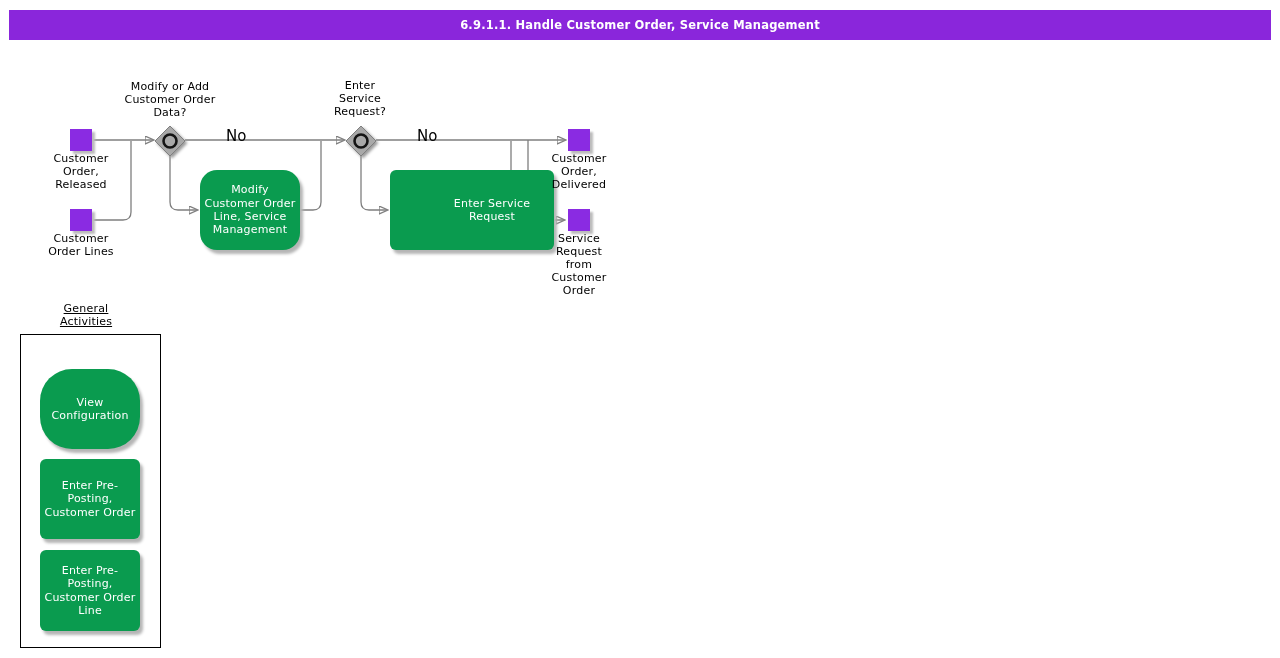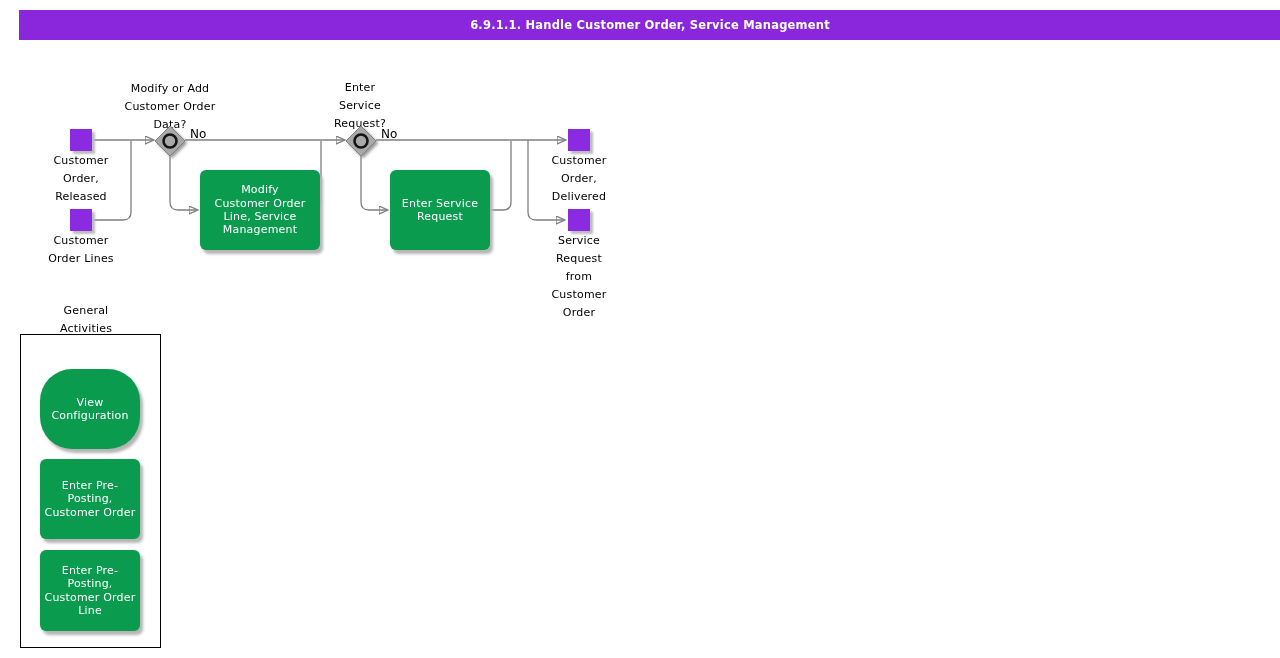--- a/index.html
+++ b/index.html
@@ -22,49 +22,49 @@
     left: 9px; top: 10px;
     width: 1262px; height: 30px;
     background: #8a26db;
     color: #ffffff;
     font-size: 11.5px;
     font-weight: bold;
     display: flex;
     align-items: center;
     justify-content: center;
     letter-spacing: 0.2px;
-    margin-left: 10px;
   }
   
   svg.connectors {
     position: absolute;
     left: 0; top: 0;
     width: 1280px; height: 658px;
     pointer-events: none;
   }
   svg.connectors path {
     stroke: #7f7f7f;
     stroke-width: 1.3;
     fill: none;
   }
   
   .lbl {
     position: absolute;
     font-size: 11px;
-    line-height: 18px;
+    line-height: 13px;
     color: #000000;
     text-align: center;
     white-space: pre-line;
     letter-spacing: 0.2px;
   }
   .no-lbl {
     position: absolute;
-    font-size: 12px;
+    font-size: 15px;
     color: #000000;
     white-space: nowrap;
+    margin-left: 36px;
   }
   
   .event {
     position: absolute;
     width: 22px; height: 22px;
     background: #8a2be2;
     box-shadow: 3px 3px 2px #bcbcbc;
   }
   
   .gateway {
@@ -146,52 +146,52 @@
 Customer Order
 Data?</div>
   <div class="gateway" style="left:153px; top:124px;">
     <svg width="34" height="34" viewBox="0 0 34 34">
       <polygon points="17,2 32,17 17,32 2,17" fill="#a9a9a9" stroke="#7f7f7f" stroke-width="1"></polygon>
       <circle cx="17" cy="17" r="6.5" fill="#a9a9a9" stroke="#141414" stroke-width="2.6"></circle>
     </svg>
   </div>
   <div class="no-lbl" style="left:190px; top:127px;">No</div>
 
-  <div class="activity" style="left:200px; top:170px; width:120px; height:80px;">Modify
+  <div class="activity" style="left:200px; top:170px; width:100px; height:80px;border-radius:17px;">Modify
 Customer Order
 Line, Service
 Management</div>
 
   <div class="lbl" style="left:310px; top:79px; width:100px;text-align:center;">Enter
 Service
 Request?</div>
   <div class="gateway" style="left:344px; top:124px;">
     <svg width="34" height="34" viewBox="0 0 34 34">
       <polygon points="17,2 32,17 17,32 2,17" fill="#a9a9a9" stroke="#7f7f7f" stroke-width="1"></polygon>
       <circle cx="17" cy="17" r="6.5" fill="#a9a9a9" stroke="#141414" stroke-width="2.6"></circle>
     </svg>
   </div>
   <div class="no-lbl" style="left:381px; top:127px;">No</div>
 
-  <div class="activity" style="left:390px; top:170px; width:100px; height:80px;">Enter Service
+  <div class="activity" style="left:390px; top:170px; width:124px; height:80px;padding-left:40px;">Enter Service
 Request</div>
 
   <div class="event" style="left:568px; top:129px;"></div>
   <div class="lbl" style="left:529px; top:152px; width:100px;">Customer
 Order,
 Delivered</div>
 
   <div class="event" style="left:568px; top:209px;"></div>
   <div class="lbl" style="left:529px; top:232px; width:100px;">Service
 Request
 from
 Customer
 Order</div>
 
-  <div class="lbl" style="left:36px; top:302px; width:100px;">General
+  <div class="lbl" style="left:36px; top:302px; width:100px;text-decoration:underline;">General
 Activities</div>
   <div class="ga-box"></div>
 
   <div class="activity" style="left:40px; top:369px; width:100px; height:80px;border-radius:32px;">View
 Configuration</div>
   <div class="activity" style="left:40px; top:459px; width:100px; height:80px;">Enter Pre-
 Posting,
 Customer Order</div>
   <div class="activity" style="left:40px; top:550px; width:100px; height:81px;">Enter Pre-
 Posting,

